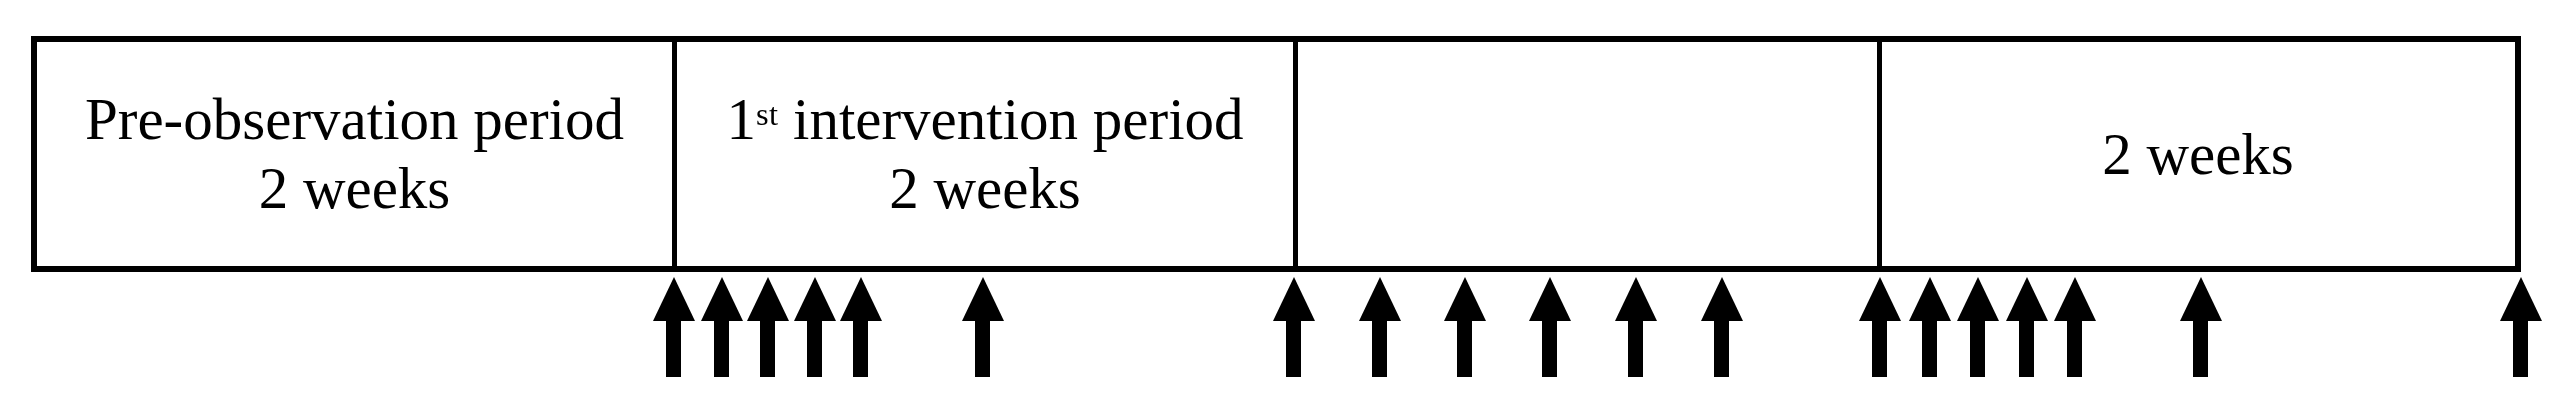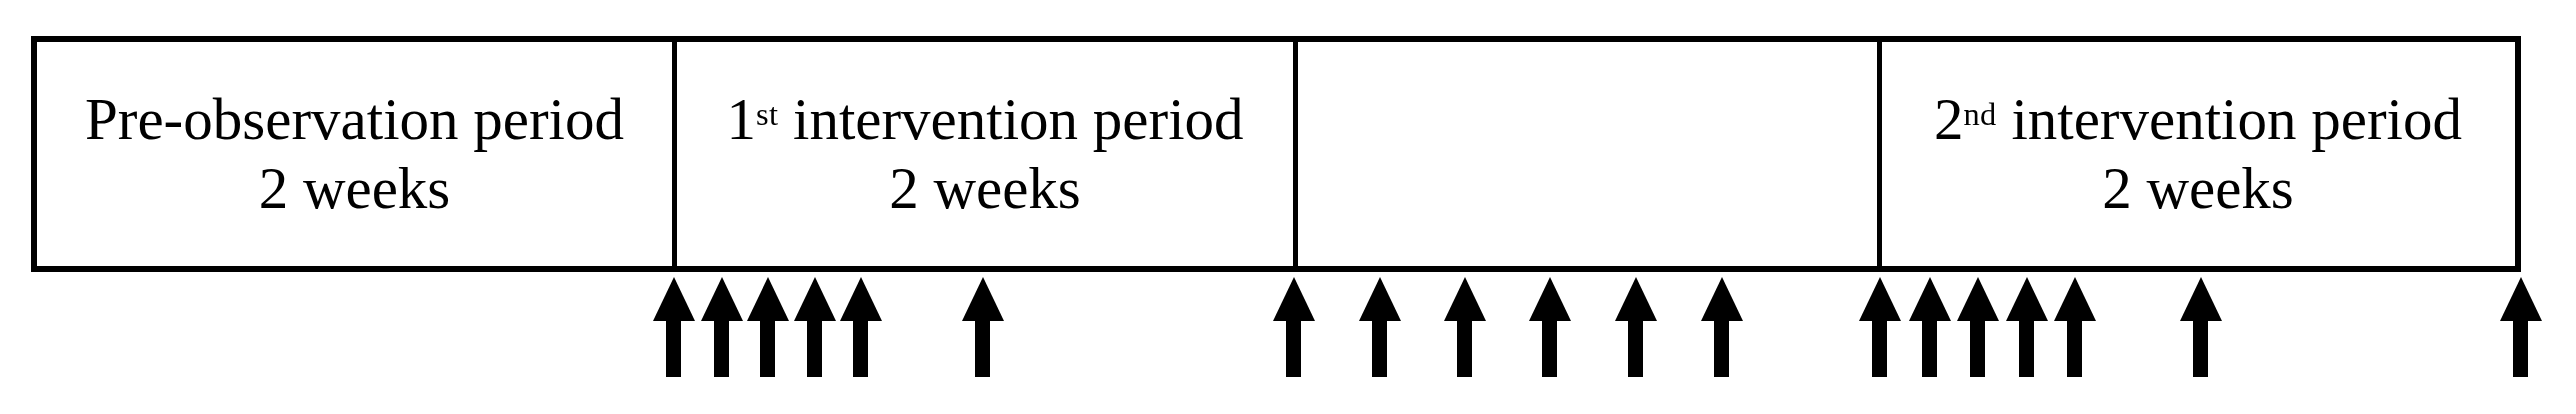--- a/index.html
+++ b/index.html
@@ -95,21 +95,20 @@
 
     <div class="period-cell">
       <div><span>1</span><span class="ordinal-sup">st</span><span> intervention period</span></div>
       <div>2 weeks</div>
     </div>
 
     <div class="period-cell">
     </div>
 
     <div class="period-cell">
-      <div><span>2</span><span class="ordinal-sup">nd</span><span> intervention period</span></div>
       <div>2 weeks</div>
     </div>
 
   </div>
 
   <div id="arrow-layer">
       <div class="up-arrow" style="left: 652px;">
         <div class="head"></div>
         <div class="tail"></div>
       </div>

